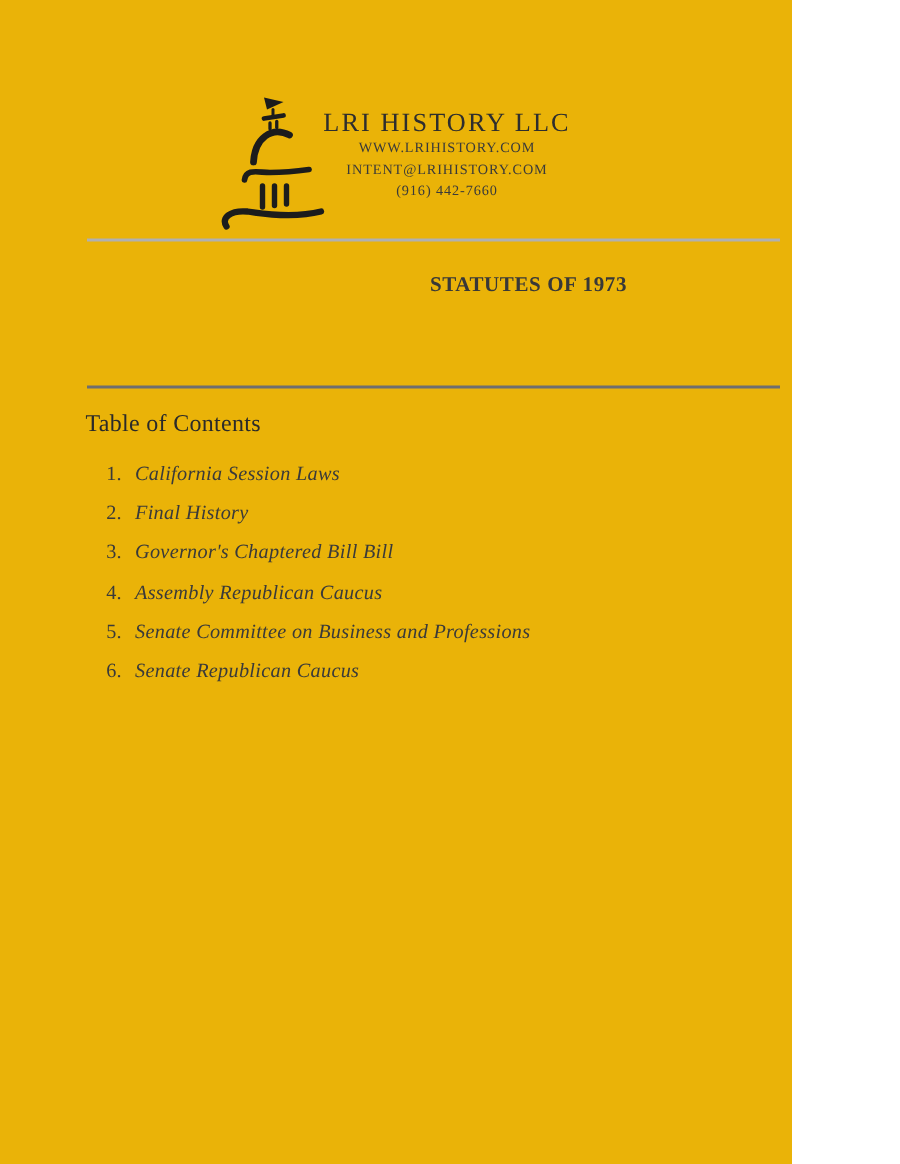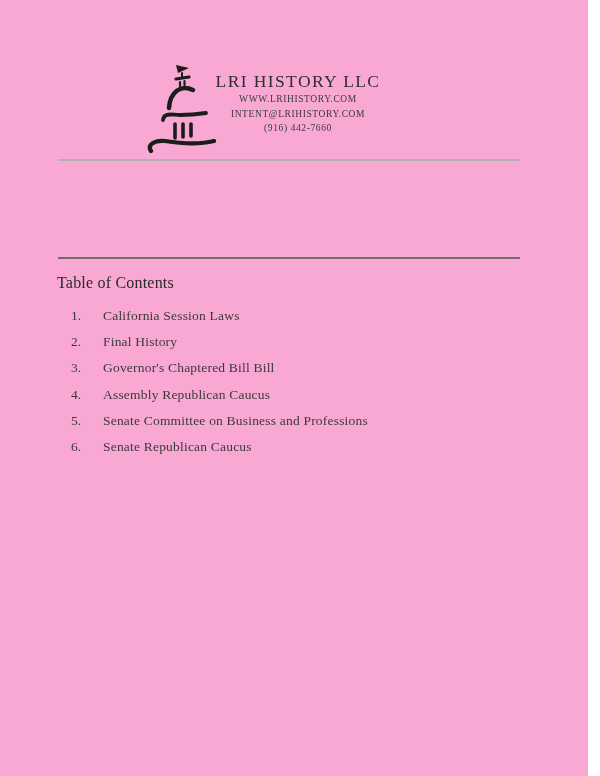--- a/index.html
+++ b/index.html
@@ -1,20 +1,20 @@
 <!DOCTYPE html>
 <html><head>
 <meta charset="utf-8">
 <style>
   html, body { margin: 0; padding: 0; background: #ffffff; }
   .page {
     position: relative;
-    width: 588px;
+    width: 528px;
     height: 776px;
-    background: #f9a8d4;
+    background: #eab308;
     font-family: "Liberation Serif", serif;
     color: #333333;
     overflow: hidden;
   }
 
   
   .logo {
     position: absolute;
     left: 146px;
     top: 56px;
@@ -88,22 +88,23 @@
     margin-bottom: 10.2px;
     font-size: 13.5px;
     color: #3a3a3a;
   }
   .toc-num {
     width: 19px;
     text-align: right;
     flex: 0 0 auto;
   }
   .toc-label {
-    margin-left: 22px;
+    margin-left: 9px;
     letter-spacing: 0.2px;
+    font-style: italic;
   }
 </style>
 </head>
 <body>
 
 <div class="page">
 
   <svg class="logo" width="72" height="102" viewBox="0 0 72 102" fill="none" stroke="#1c1c1c" stroke-linecap="round">
 
     <polygon points="30,9 43,12 32,17" fill="#1c1c1c" stroke="none"></polygon>
@@ -127,20 +128,21 @@
   <div class="lh-text">
     <div class="company">LRI HISTORY LLC</div>
     <div class="contact">WWW.LRIHISTORY.COM</div>
     <div class="contact">INTENT@LRIHISTORY.COM</div>
     <div class="contact">(916) 442-7660</div>
   </div>
 
   <div class="rule rule-top"></div>
 
   <div class="ref-block">
+    <div class="ref-line">STATUTES OF 1973</div>
   </div>
 
   <div class="rule rule-bottom"></div>
 
   <div class="toc-title">Table of Contents</div>
 
   <div class="toc-list">
     <div class="toc-item">
       <span class="toc-num">1.</span>
       <span class="toc-label">California Session Laws</span>

